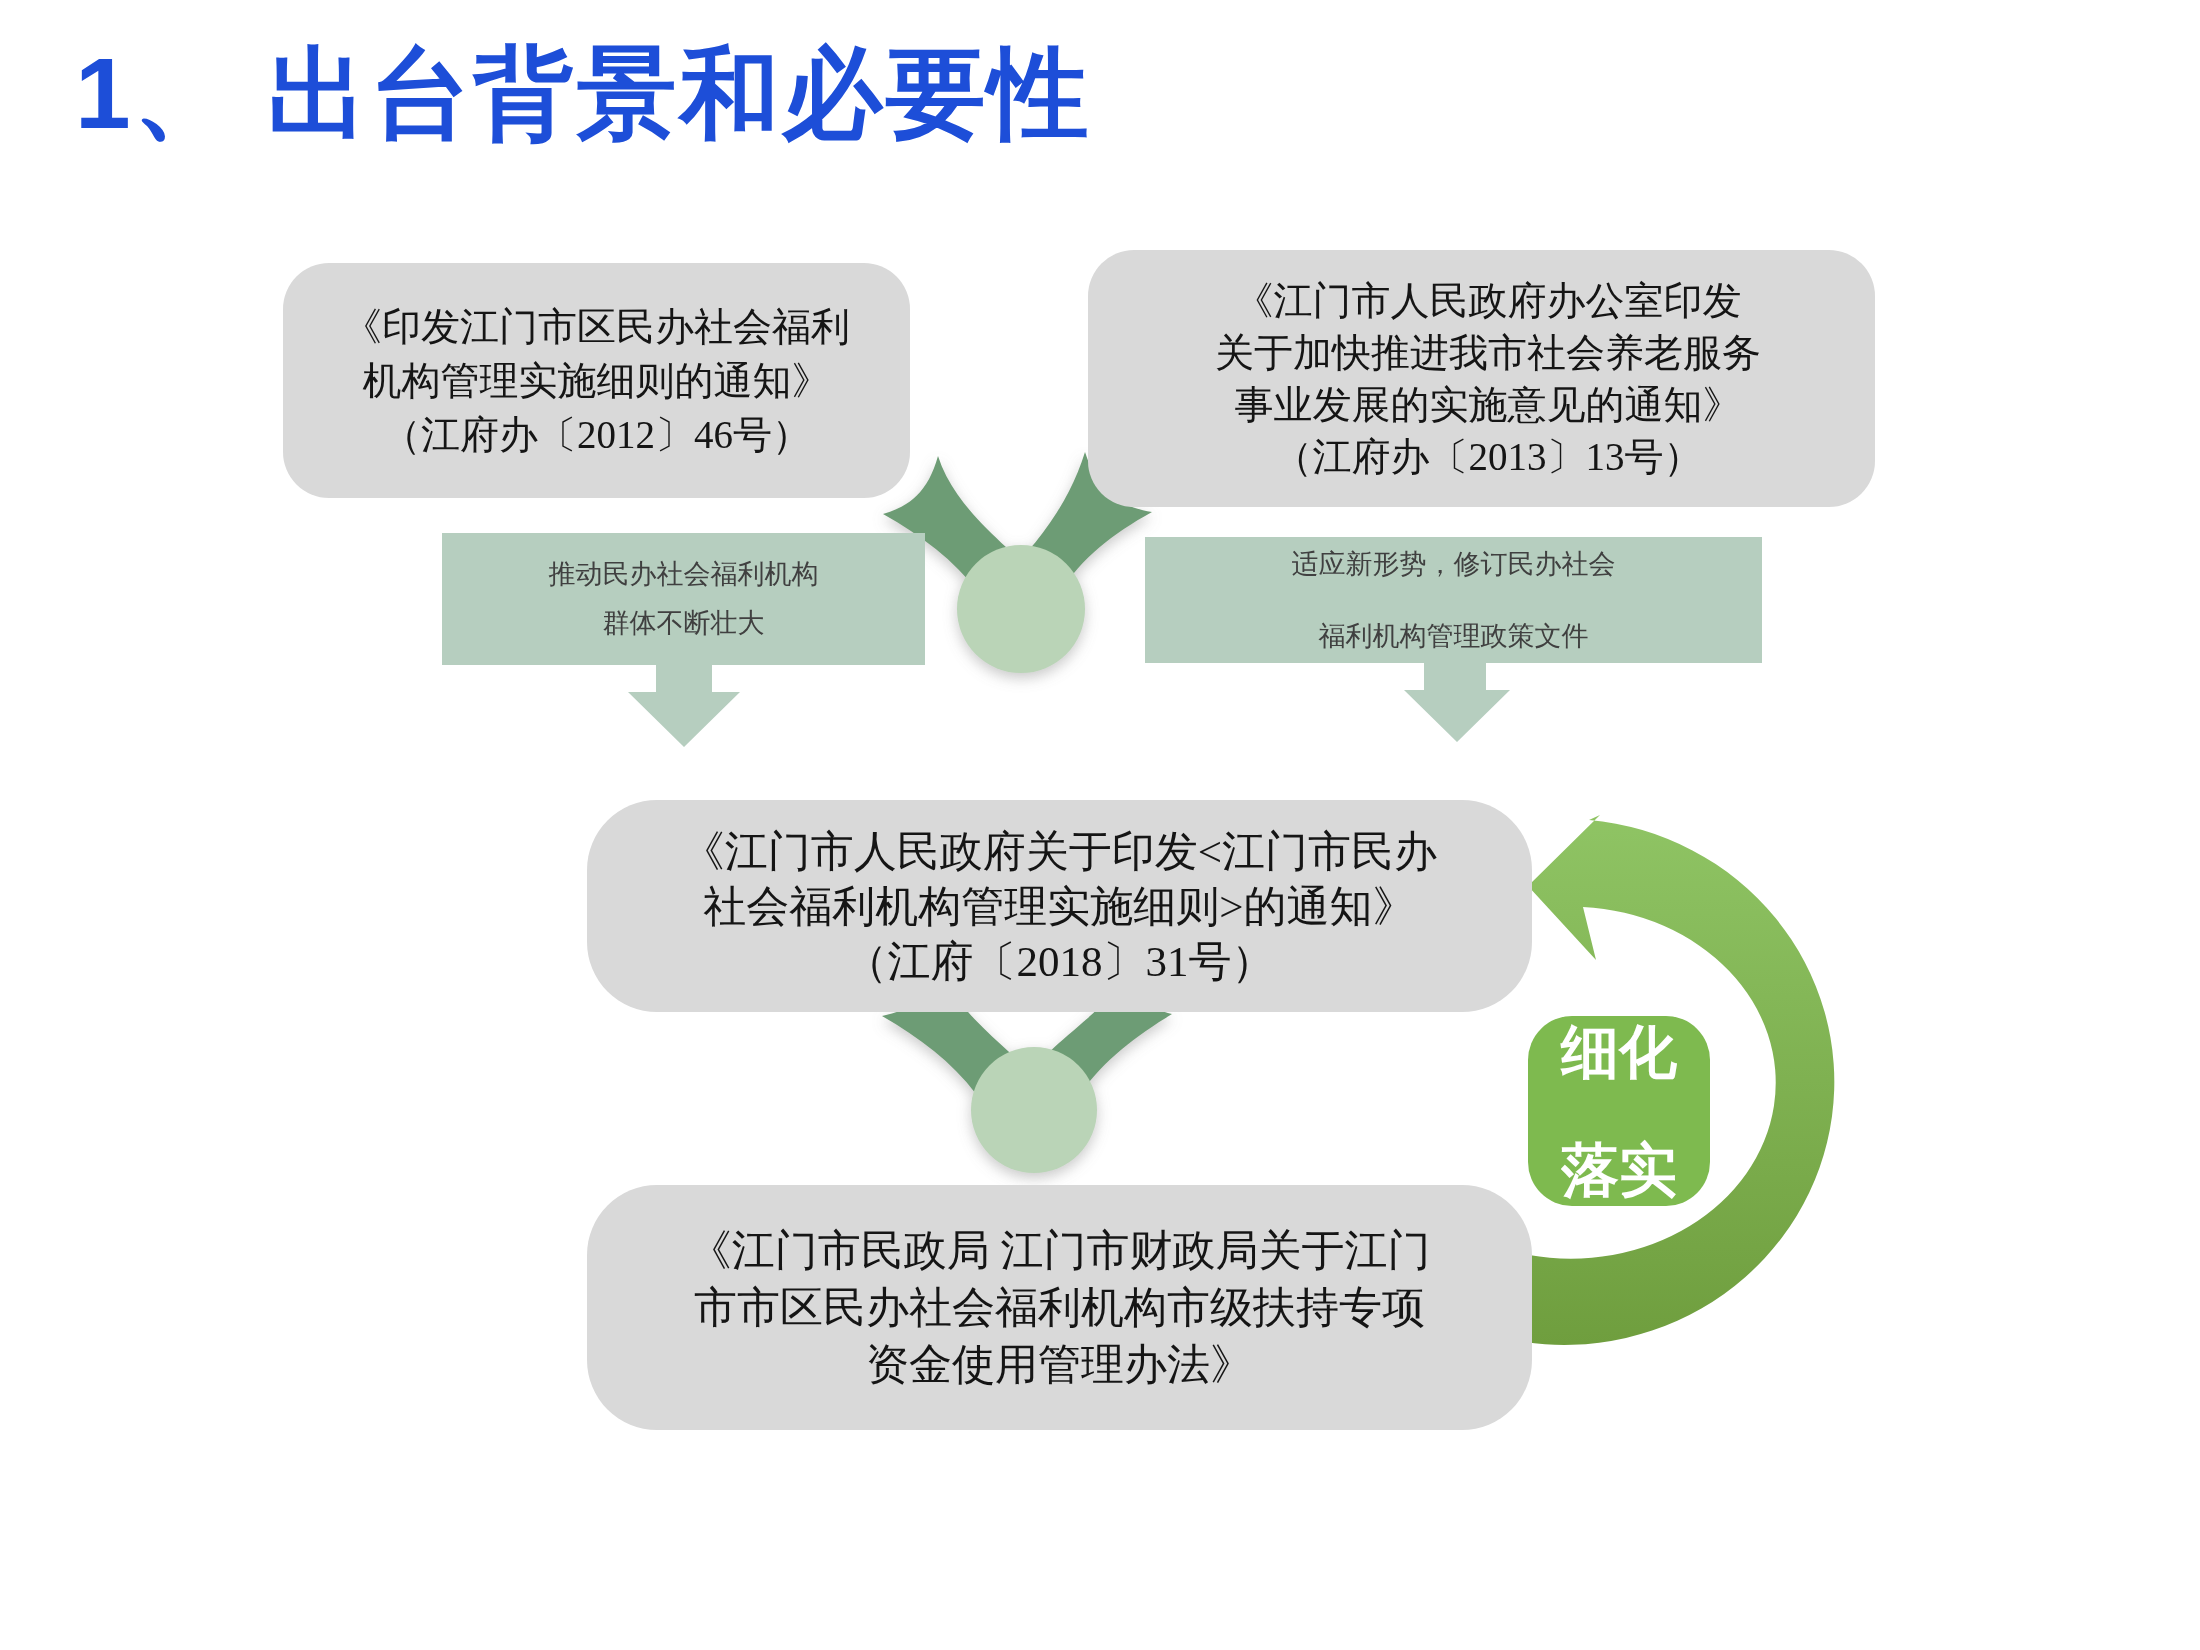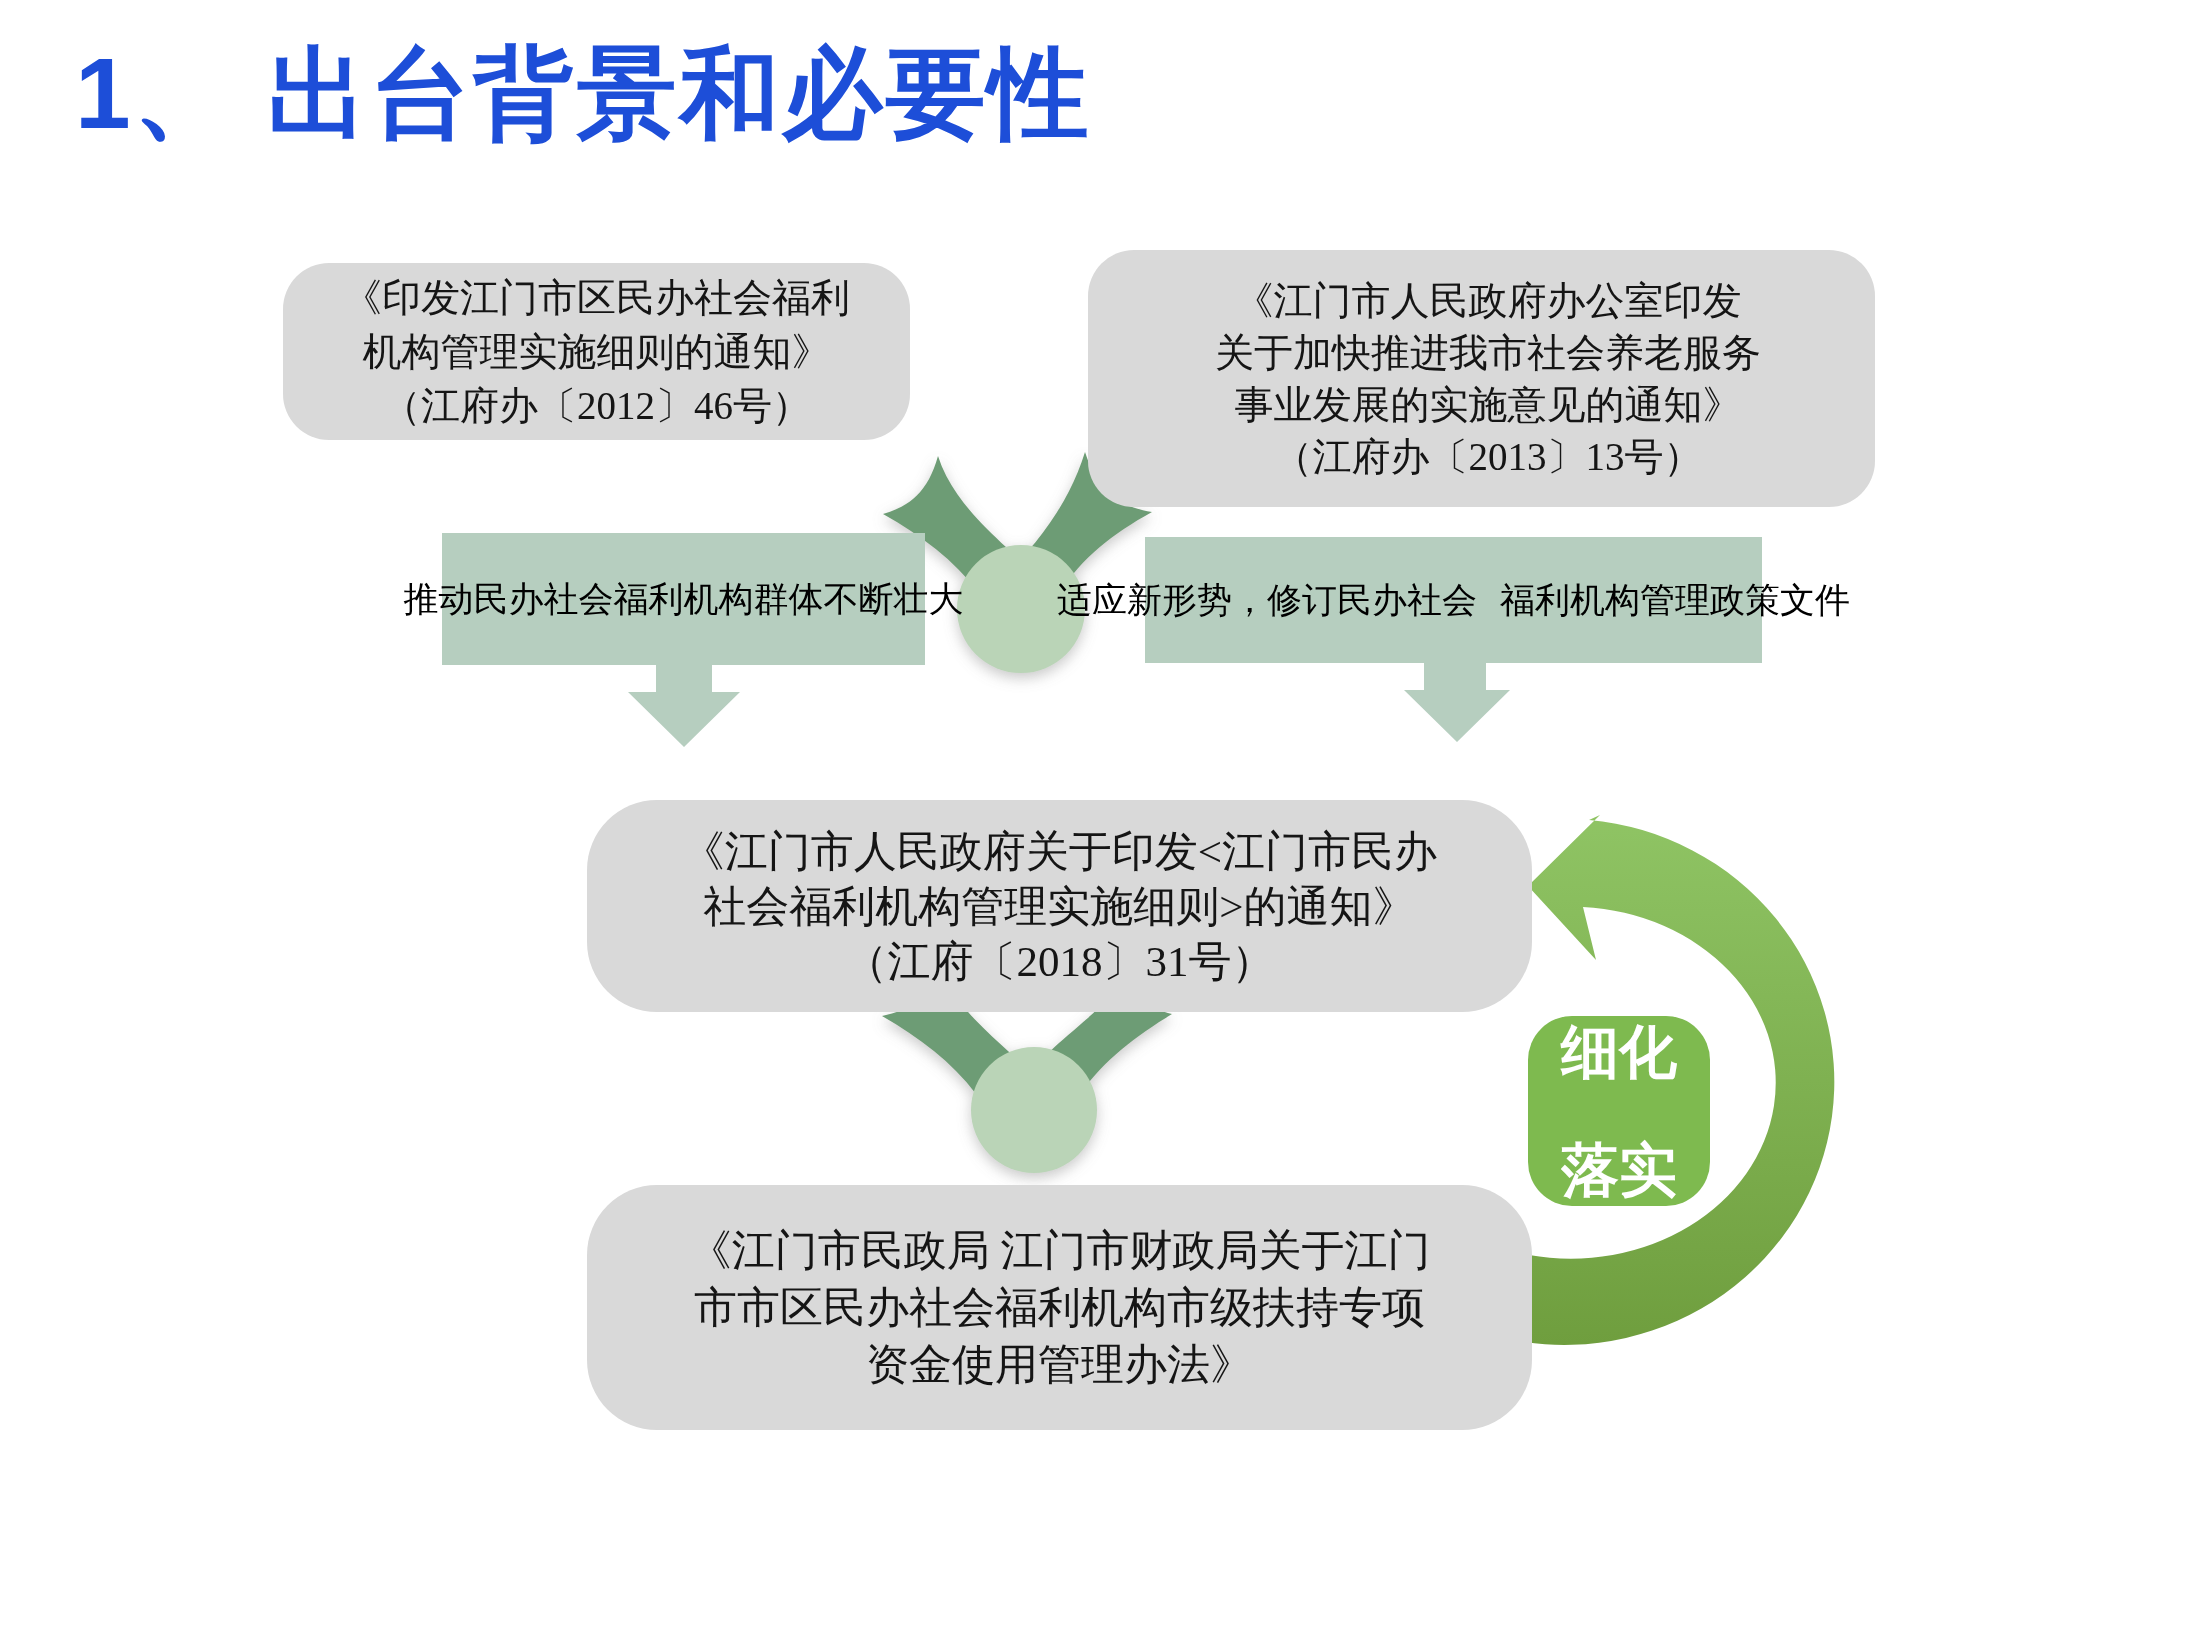--- a/index.html
+++ b/index.html
@@ -5,31 +5,31 @@
   html,body{margin:0;padding:0;background:#ffffff;}
   .stage{position:relative;width:2200px;height:1650px;background:#ffffff;overflow:hidden;
          font-family:"Liberation Serif","DejaVu Serif",serif;}
   .title{position:absolute;left:75px;top:28px;margin:0;
          font-family:"Liberation Sans","DejaVu Sans",sans-serif;
          font-size:100px;font-weight:900;color:#1d4ed8;letter-spacing:3px;white-space:nowrap;}
   .shapes{position:absolute;left:0;top:0;width:2200px;height:1650px;}
   .box{position:absolute;background:#d9d9d9;display:flex;flex-direction:column;
        justify-content:center;align-items:center;text-align:center;color:#151515;}
   .box div{white-space:nowrap;}
-  .box-top-left{left:283px;top:263px;width:627px;height:177px;border-radius:46px;
+  .box-top-left{left:283px;top:263px;width:627px;height:235px;border-radius:46px;
                 font-size:39px;line-height:54px;}
   .box-top-right{left:1088px;top:250px;width:774px;height:257px;border-radius:46px;
                  font-size:39px;line-height:52px;padding-left:13px;}
   .box-middle{left:587px;top:800px;width:945px;height:212px;border-radius:70px;
               font-size:43px;line-height:55px;}
   .box-bottom{left:587px;top:1185px;width:945px;height:245px;border-radius:70px;
               font-size:43px;line-height:57px;}
-  .reason{position:absolute;background:#b6cebf;display:flex;flex-direction:row;
-          justify-content:center;align-items:center;text-align:center;color:#000000;
-          font-size:35px;line-height:49px;}
+  .reason{position:absolute;background:#b6cebf;display:flex;flex-direction:column;
+          justify-content:center;align-items:center;text-align:center;color:#404040;
+          font-size:27px;line-height:49px;}
   .reason div{white-space:nowrap;}
   .reason-left{left:442px;top:533px;width:483px;height:132px;}
   .reason-right{left:1145px;top:537px;width:617px;height:126px;gap:23px;}
   .badge{position:absolute;left:1528px;top:1016px;width:182px;height:190px;border-radius:44px;
          background:#7eba4f;display:flex;flex-direction:column;justify-content:space-between;
          align-items:center;color:#ffffff;font-family:"Liberation Sans","DejaVu Sans",sans-serif;
          font-weight:700;font-size:58px;line-height:72px;}
   .badge div{white-space:nowrap;}
 </style>
 </head>

